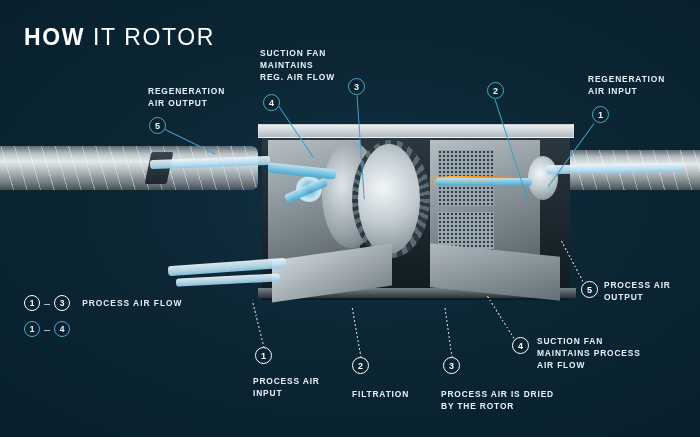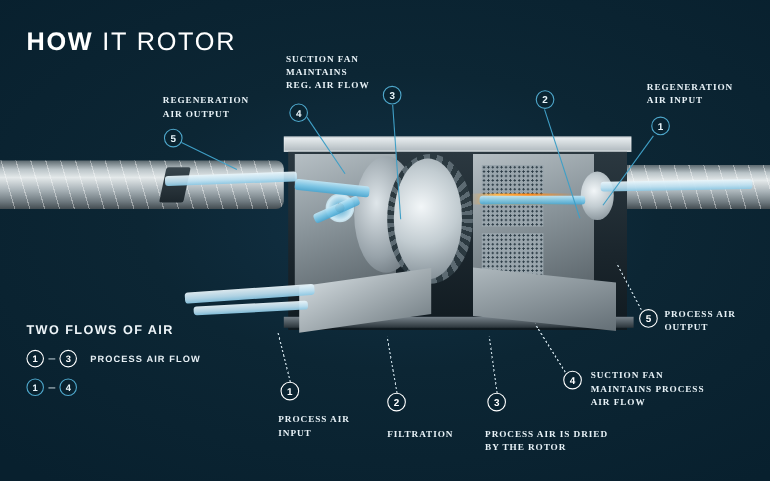--- a/index.html
+++ b/index.html
@@ -22,21 +22,21 @@
     font-size: 23px; letter-spacing: 1.6px; color: #fff;
     font-weight: 300; white-space: nowrap;
   }
   .title .strong { font-weight: 700; }
 
   
   .callout {
     position: absolute; color: #e8f2f7;
     font-size: 8.4px; font-weight: 700;
     letter-spacing: 0.85px; line-height: 1.42;
-    text-transform: uppercase; white-space: pre-line; font-family: Liberation Serif, serif;
+    text-transform: uppercase; white-space: pre-line;
   }
 
   
   .marker {
     position: absolute; width: 17px; height: 17px; border-radius: 50%;
     display: flex; align-items: center; justify-content: center;
     font-size: 9px; font-weight: 700; color: #ffffff;
     background: rgba(10,34,48,.55);
   }
   .marker.white { border: 1.3px solid #ffffff; }
@@ -214,21 +214,20 @@
   <div class="callout" style="left:352px; top:389px; width:90px;">FILTRATION</div>
   <div class="leader white" style="left:361px; top:357px; width:52px; transform:rotate(-100deg);"></div>
 
   <div class="marker white" style="left:443px; top:357px;">3</div>
   <div class="callout" style="left:441px; top:389px; width:170px;">PROCESS AIR IS DRIED
 BY THE ROTOR</div>
   <div class="leader white" style="left:452px; top:357px; width:52px; transform:rotate(-98deg);"></div>
 
 
   <div class="legend">
-    <div class="legend-title">TWO FLOWS OF AIR</div>
 
     <div class="legend-row">
       <span class="marker white">1</span>
       <span class="dash">–</span>
       <span class="marker white">3</span>
       <span class="legend-label">PROCESS AIR FLOW</span>
     </div>
 
     <div class="legend-row">
       <span class="marker blue">1</span>

